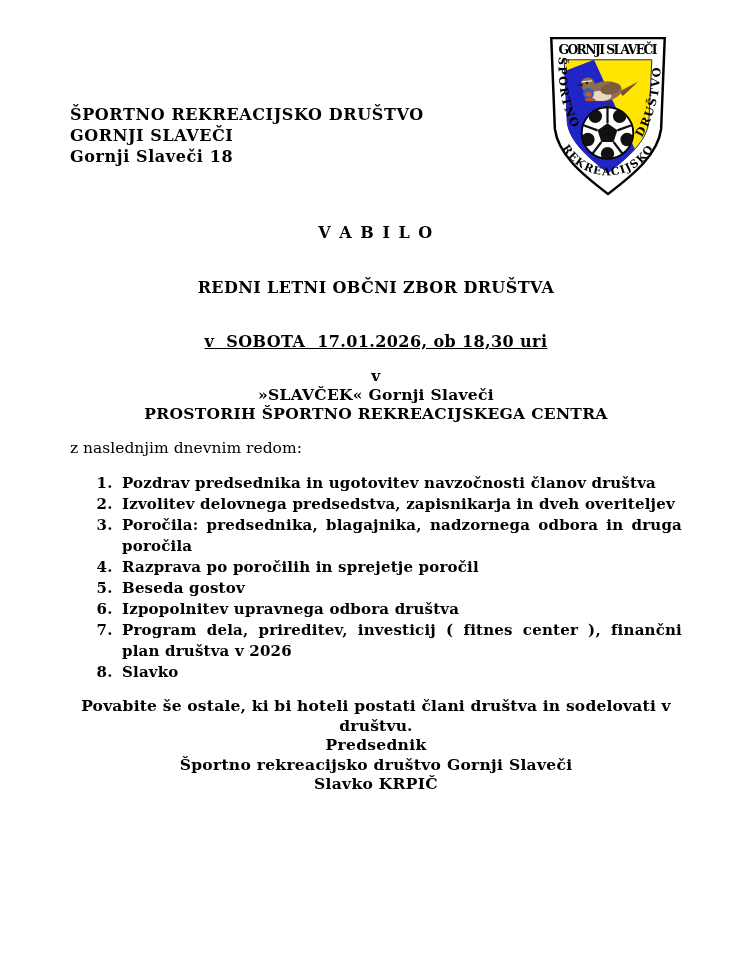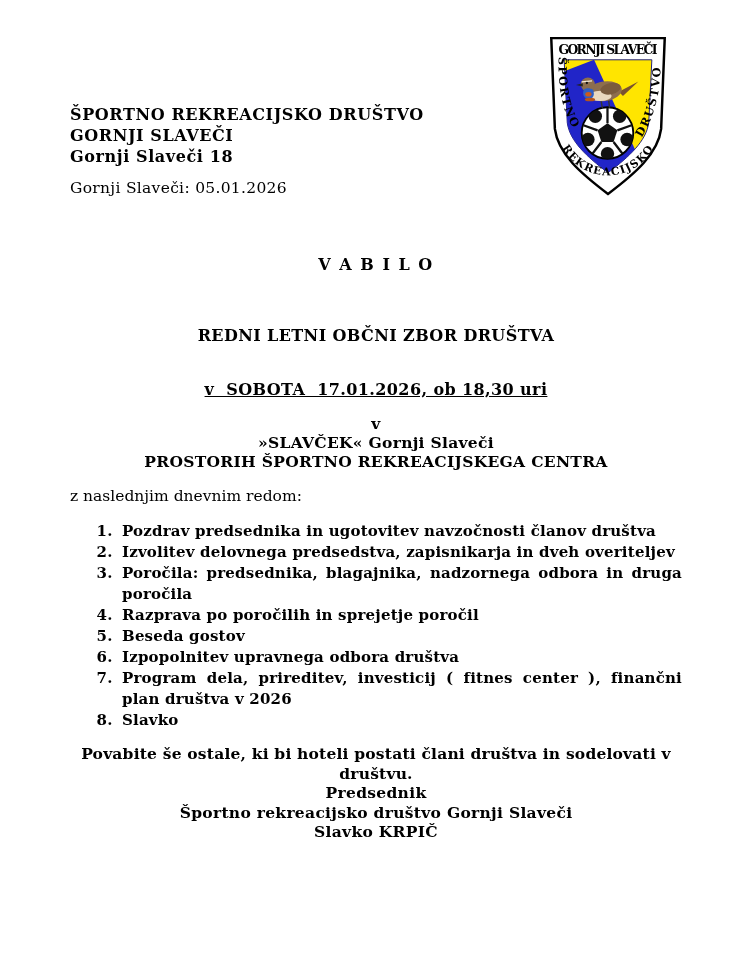--- a/index.html
+++ b/index.html
@@ -9,21 +9,21 @@
     background:#ffffff;
     box-sizing:border-box;
     padding:56px 70px 0 70px;
     font-family:"DejaVu Serif","Liberation Serif",serif;
     color:#000;
     overflow:hidden;
   }
   .org-block{font-weight:bold;font-size:16px;line-height:21px;letter-spacing:.6px;margin-top:48px;}
   .dateline{margin-top:11px;font-size:15.5px;line-height:21px;letter-spacing:.3px;}
   .doc-title{margin-top:56px;text-align:center;font-weight:bold;font-size:16px;letter-spacing:1.5px;}
-  .doc-subject{margin-top:52px;text-align:center;font-weight:bold;font-size:16px;letter-spacing:.4px;}
+  .doc-subject{margin-top:36px;text-align:center;font-weight:bold;font-size:16px;letter-spacing:.4px;}
   .doc-when{margin-top:35px;text-align:center;font-weight:bold;font-size:16px;
             text-decoration:underline;white-space:pre-wrap;letter-spacing:.4px;}
   .doc-where{margin-top:15px;text-align:center;font-weight:bold;font-size:15.5px;line-height:19px;letter-spacing:.3px;}
   .agenda-intro{margin-top:15px;font-size:15.5px;line-height:21px;}
   ol.agenda{margin:14px 0 0 0;padding-left:48px;}
   ol.agenda li{
     font-weight:bold;font-size:15px;line-height:21px;
     text-align:justify;padding-left:4px;letter-spacing:.2px;
   }
   .closing{margin-top:13px;text-align:center;font-weight:bold;font-size:15.5px;
@@ -36,21 +36,20 @@
 </head>
 <body>
 
 <div class="page">
 
   <div class="org-block">
     <div>ŠPORTNO REKREACIJSKO DRUŠTVO</div>
     <div>GORNJI SLAVEČI</div>
     <div>Gornji Slaveči 18</div>
   </div>
-  <div class="dateline">Gornji Slaveči: 05.01.2026</div>
 
   <div class="logo">
     <svg viewBox="0 0 139 158" xmlns="http://www.w3.org/2000/svg">
       <defs>
         <path id="innerShield" d="M27,25 L112,25 L109,86 C106.5,104 90,119 69.5,134.5 C49,119 32.5,104 30,86 Z"></path>
         <clipPath id="innerClip">
             <use href="#innerShield"></use>
           </clipPath>
         <circle id="ballCircle" cx="69" cy="96" r="25"></circle>
         <clipPath id="ballClip">

